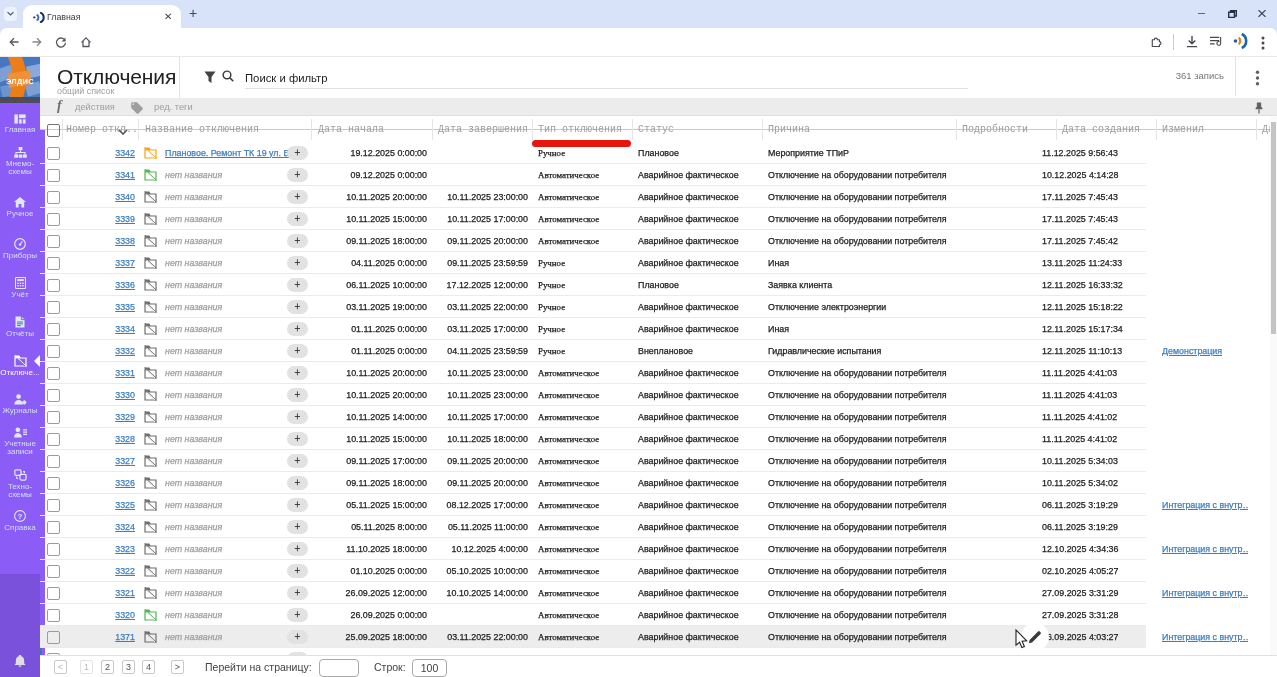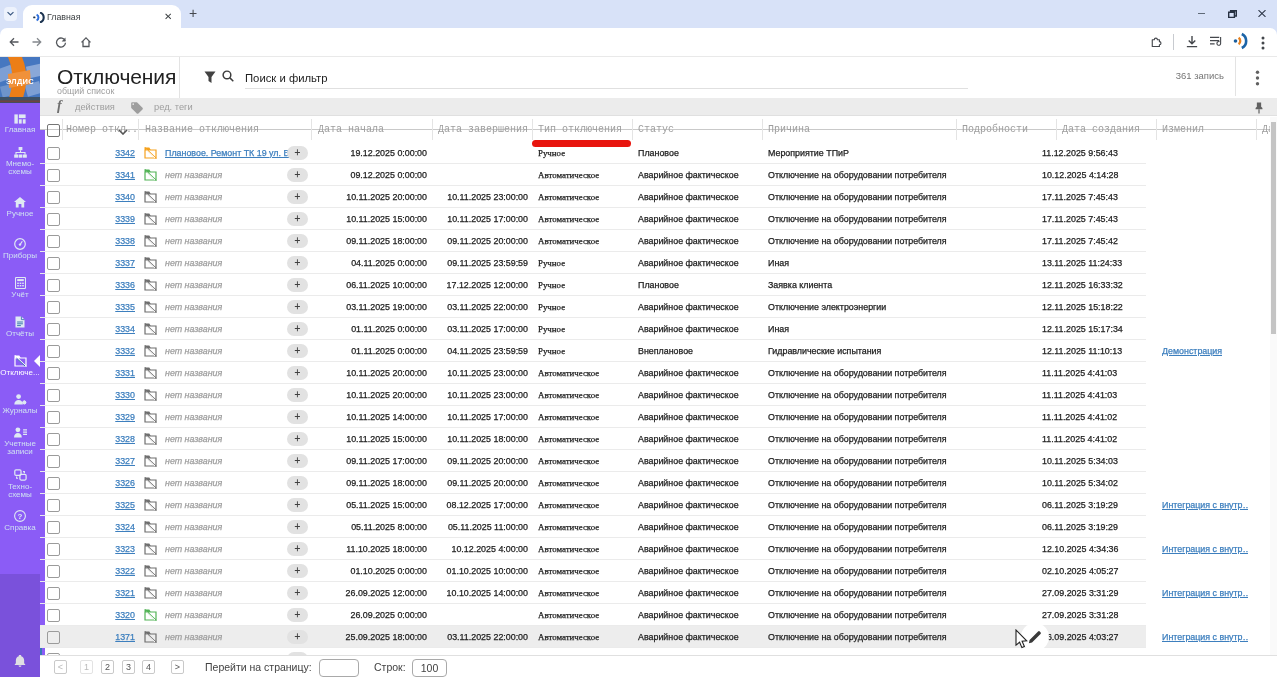--- a/index.html
+++ b/index.html
@@ -700,21 +700,21 @@
 <a class="lnk num">3322</a>
 <svg style="position:absolute;left:104px;top:5px" width="13" height="12" viewBox="0 0 13 12">
 <path d="M1 3 h11 v8 h-11 z" fill="none" stroke="#6f6f6f" stroke-width="1.2"></path>
 <path d="M0.7 0.5 l4.6 0 l1.5 2.5 l-6.1 0 z" fill="#6f6f6f"></path>
 <path d="M0.7 0.5 L12.3 11.7" stroke="#6f6f6f" stroke-width="1.3"></path>
 <path d="M2.6 3.2 L11.2 11.2" stroke="#fff" stroke-width="1"></path>
 </svg>
 <span class="nmw"><span class="nonm">нет названия</span></span>
 <span class="plus">+</span>
 <span class="d1">01.10.2025 0:00:00</span>
-<span class="d2">01.10.2025 10:00:00</span>
+<span class="d2">05.10.2025 10:00:00</span>
 <span class="typ">Автоматическое</span>
 <span class="sta">Аварийное фактическое</span>
 <span class="rea">Отключение на оборудовании потребителя</span>
 <span class="cre">02.10.2025 4:05:27</span>
 <span class="chw"></span>
 </div>
 <div class="row">
 <span class="cb"></span>
 <a class="lnk num">3321</a>
 <svg style="position:absolute;left:104px;top:5px" width="13" height="12" viewBox="0 0 13 12">

